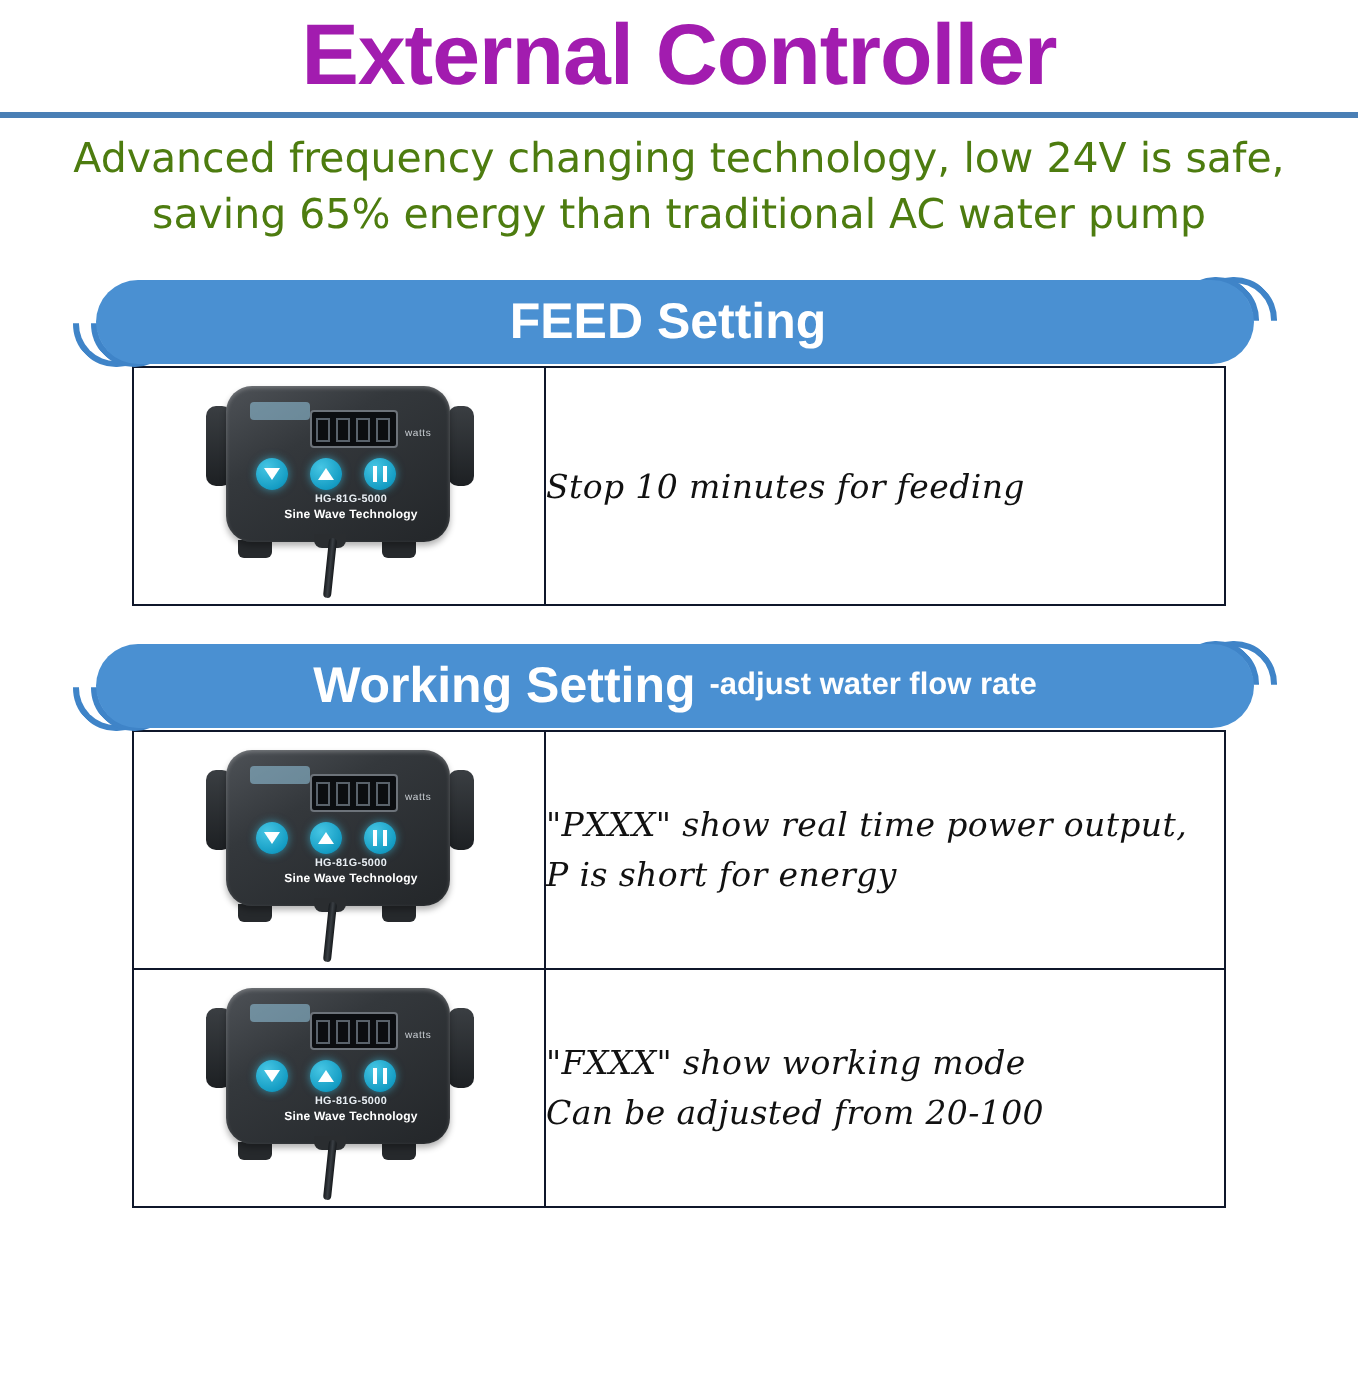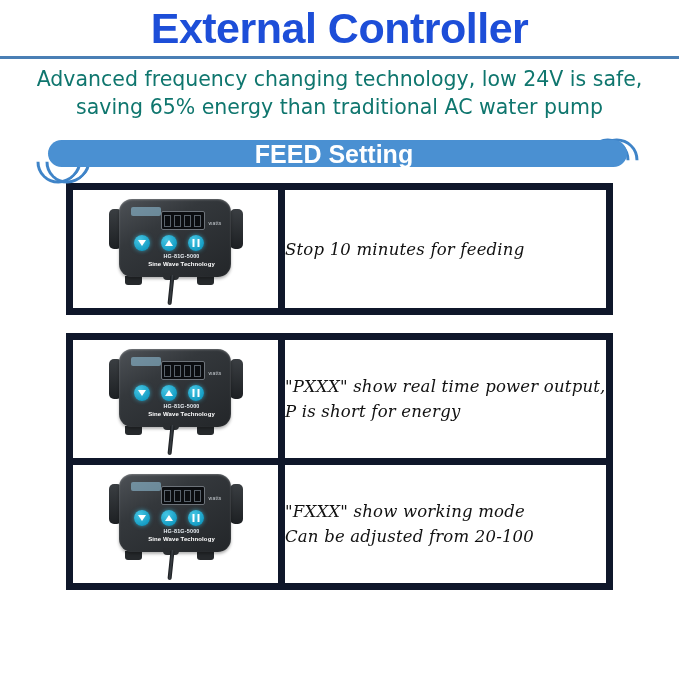--- a/index.html
+++ b/index.html
@@ -7,37 +7,37 @@
     width:679px;height:694px;
     background:#ffffff;
     font-family:"Liberation Sans", sans-serif;
     overflow:hidden;
     position:relative;
   }
 
   
   .page-title{
     text-align:center;
-    color:#1d4ed8;
+    color:#a21caf;
     font-size:43px;
     font-weight:bold;
     letter-spacing:-0.5px;
     line-height:52px;
     margin:2px 0 0 0;
     white-space:nowrap;
   }
   .title-rule{
     height:3px;
     background:#4a7fb5;
     margin:2px 0 0 0;
     width:100%;
   }
   .subtitle{
     text-align:center;
-    color:#0f766e;
+    color:#4d7c0f;
     font-size:20.5px;
     line-height:28px;
     padding:6px 10px 0 10px;
     font-family:"DejaVu Sans", sans-serif;
   }
 
   
   .section{
     position:relative;
     margin-top:18px;
@@ -57,21 +57,21 @@
     border-radius:50%/50%;
   }
   .arc-l1{ left:0px;   border-right-color:transparent; border-top-color:transparent; transform:rotate(-45deg);}
   .arc-l2{ left:9px;   border-right-color:transparent; border-top-color:transparent; transform:rotate(-45deg);}
   .arc-r1{ right:0px;  border-left-color:transparent;  border-bottom-color:transparent; transform:rotate(-45deg);}
   .arc-r2{ right:9px;  border-left-color:transparent;  border-bottom-color:transparent; transform:rotate(-45deg);}
 
   .pill{
     position:absolute;
     left:12px;right:12px;top:1px;
-    height:27px;
+    height:42px;
     background:#4a90d2;
     border-radius:21px;
     display:flex;
     align-items:center;
     justify-content:center;
     box-sizing:border-box;
   }
   .pill-main{
     color:#ffffff;
     font-size:25px;
@@ -93,21 +93,21 @@
   .tbl{
     margin:0 66px 0 66px;
     border:1px solid #f4ddd0;
     border-collapse:collapse;
     width:547px;
     box-sizing:border-box;
     table-layout:fixed;
   }
   .tbl tr{ }
   .tbl td{
-    border:7px solid #0f172a;
+    border:1px solid #0f172a;
     padding:0;
     vertical-align:middle;
   }
   .cell-dev{ width:205px; height:118px; text-align:center; }
   .cell-txt{ padding:0 0 0 26px; }
   .desc{
     font-family:"DejaVu Serif", serif;
     font-style:italic;
     font-size:16.5px;
     color:#111111;
@@ -306,20 +306,30 @@
         <div class="desc">
           <div>Stop 10 minutes for feeding</div>
         </div>
       </td>
     </tr>
   </tbody>
     </table>
 </div>
 
 <div class="section">
+  <div class="banner-wrap">
+    <span class="arc arc-l1"></span>
+    <span class="arc arc-l2"></span>
+    <span class="arc arc-r1"></span>
+    <span class="arc arc-r2"></span>
+    <div class="pill">
+      <span class="pill-main">Working Setting</span>
+      <span class="pill-sub">-adjust water flow rate</span>
+    </div>
+  </div>
 
   <table class="tbl">
     <tbody>
         <tr>
       <td class="cell-dev">
         <div class="device">
           <span class="dev-ear ear-l"></span>
           <span class="dev-ear ear-r"></span>
           <span class="dev-foot foot-l"></span>
           <span class="dev-foot foot-r"></span>

